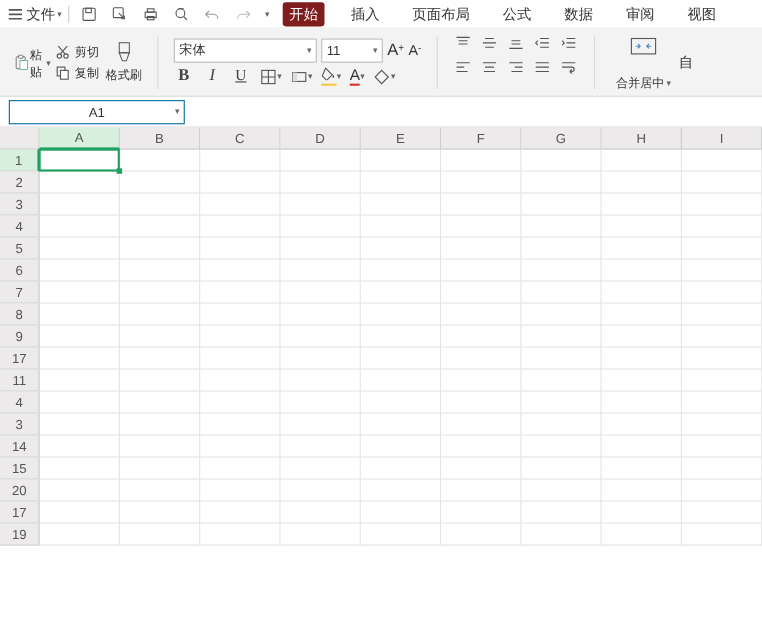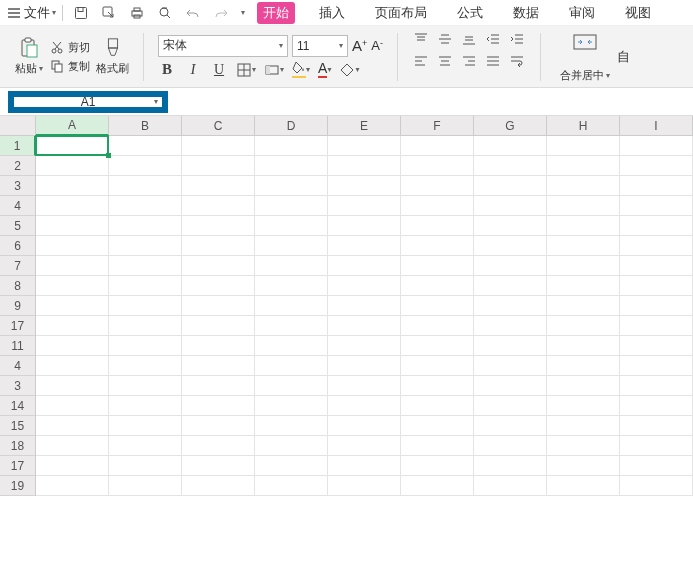--- a/index.html
+++ b/index.html
@@ -6,28 +6,28 @@
   body { width: 693px; height: 579px; background: #fff; overflow: hidden; font-size: 12px; color: #333; }
 
   
   .menustrip { height: 26px; background: #fff; display: flex; align-items: center; padding: 0 4px; border-bottom: 1px solid #eee; }
   .menu-icon { width: 16px; height: 16px; display: flex; align-items: center; justify-content: center; color: #555; margin: 0 2px; }
   .menu-file { display: flex; align-items: center; margin-right: 6px; font-size: 13px; }
   .qat { display: flex; align-items: center; gap: 8px; margin-right: 12px; }
   .qat .sep { width: 1px; height: 16px; background: #ccc; }
   .tabs { display: flex; align-items: center; gap: 18px; font-size: 13px; }
   .tab { padding: 2px 6px; border-radius: 3px; cursor: pointer; }
-  .tab.active { background: #ec4899; color: #fff; font-family: Liberation Serif, serif; }
+  .tab.active { background: #7f1d1d; color: #fff; font-family: Liberation Serif, serif; }
 
   
   .ribbon { height: 62px; background: #f3f3f3; border-bottom: 1px solid #dcdcdc; display: flex; align-items: center; padding: 4px 6px; gap: 4px; }
   .group { display: flex; align-items: center; height: 100%; padding: 0 6px; }
   .vsep { width: 1px; height: 48px; background: #d8d8d8; margin: 0 4px; }
 
-  .paste-block { display: flex; flex-direction: column; align-items: center; justify-content: center; width: 34px; }
+  .paste-block { display: flex; flex-direction: row; align-items: center; justify-content: center; width: 34px; }
   .paste-block .big { width: 22px; height: 22px; }
   .paste-block .lab { font-size: 11px; margin-top: 2px; display:flex; align-items:center; }
   .col-btns { display: flex; flex-direction: column; gap: 4px; margin-left: 4px; }
   .small-btn { display: flex; align-items: center; gap: 4px; font-size: 11px; }
   .small-btn .ico { width: 14px; height: 14px; }
 
   .brush { display:flex; flex-direction:column; align-items:center; margin-left:6px; }
   .brush .lab { font-size: 11px; margin-top:2px; }
 
   .font-row { display:flex; align-items:center; gap:4px; }
@@ -40,21 +40,21 @@
   .bar-under { border-bottom:2px solid; padding-bottom:1px; font-size:14px; line-height:14px; }
 
   .grow-shrink { display:flex; gap:4px; align-items:center; }
   .grow-shrink .aA { font-size:14px; }
 
   .merge-block { display:flex; flex-direction:column; align-items:center; width:60px; }
   .merge-block .lab { font-size:11px; margin-top:15px; display:flex; align-items:center; }
 
   
   .nbar { height:28px; display:flex; align-items:center; padding:4px 8px; gap:14px; border-bottom:1px solid #dcdcdc; }
-  .name-box { height:22px; width:160px; border:6px solid #0369a1; display:flex; align-items:center; justify-content:center; position:relative; font-size:12px; }
+  .name-box { height:22px; width:160px; border:1px solid #0369a1; display:flex; align-items:center; justify-content:center; position:relative; font-size:12px; }
   .name-box .arr { position:absolute; right:4px; font-size:8px; color:#666; }
   .fx-area { display:flex; align-items:center; gap:6px; flex:1; }
   .fx-input { flex:1; height:22px; border:1px solid #ddd; background:#fff; }
 
   
   .sheet { position:relative; }
   .corner { position:absolute; left:0; top:0; width:36px; height:20px; background:#eceaea; border-right:1px solid #ccc; border-bottom:1px solid #ccc; }
   .colhdrs { position:absolute; left:36px; top:0; display:flex; }
   .colhdr { width:73px; height:20px; background:#eceaea; border-right:1px solid #ccc; border-bottom:1px solid #ccc; display:flex; align-items:center; justify-content:center; font-size:12px; color:#555; }
   .colhdr.sel { background:#d8efde; border-bottom:2px solid #20a162; }
@@ -338,21 +338,21 @@
       <div class="rowhdr">6</div>
       <div class="rowhdr">7</div>
       <div class="rowhdr">8</div>
       <div class="rowhdr">9</div>
       <div class="rowhdr">17</div>
       <div class="rowhdr">11</div>
       <div class="rowhdr">4</div>
       <div class="rowhdr">3</div>
       <div class="rowhdr">14</div>
       <div class="rowhdr">15</div>
-      <div class="rowhdr">18</div>
+      <div class="rowhdr">20</div>
       <div class="rowhdr">17</div>
       <div class="rowhdr">19</div>
     </div>
   <div class="cells" id="cells">
       <div class="cell" style="left: 0px; top: 0px;"></div>
       <div class="cell" style="left: 73px; top: 0px;"></div>
       <div class="cell" style="left: 146px; top: 0px;"></div>
       <div class="cell" style="left: 219px; top: 0px;"></div>
       <div class="cell" style="left: 292px; top: 0px;"></div>
       <div class="cell" style="left: 365px; top: 0px;"></div>

